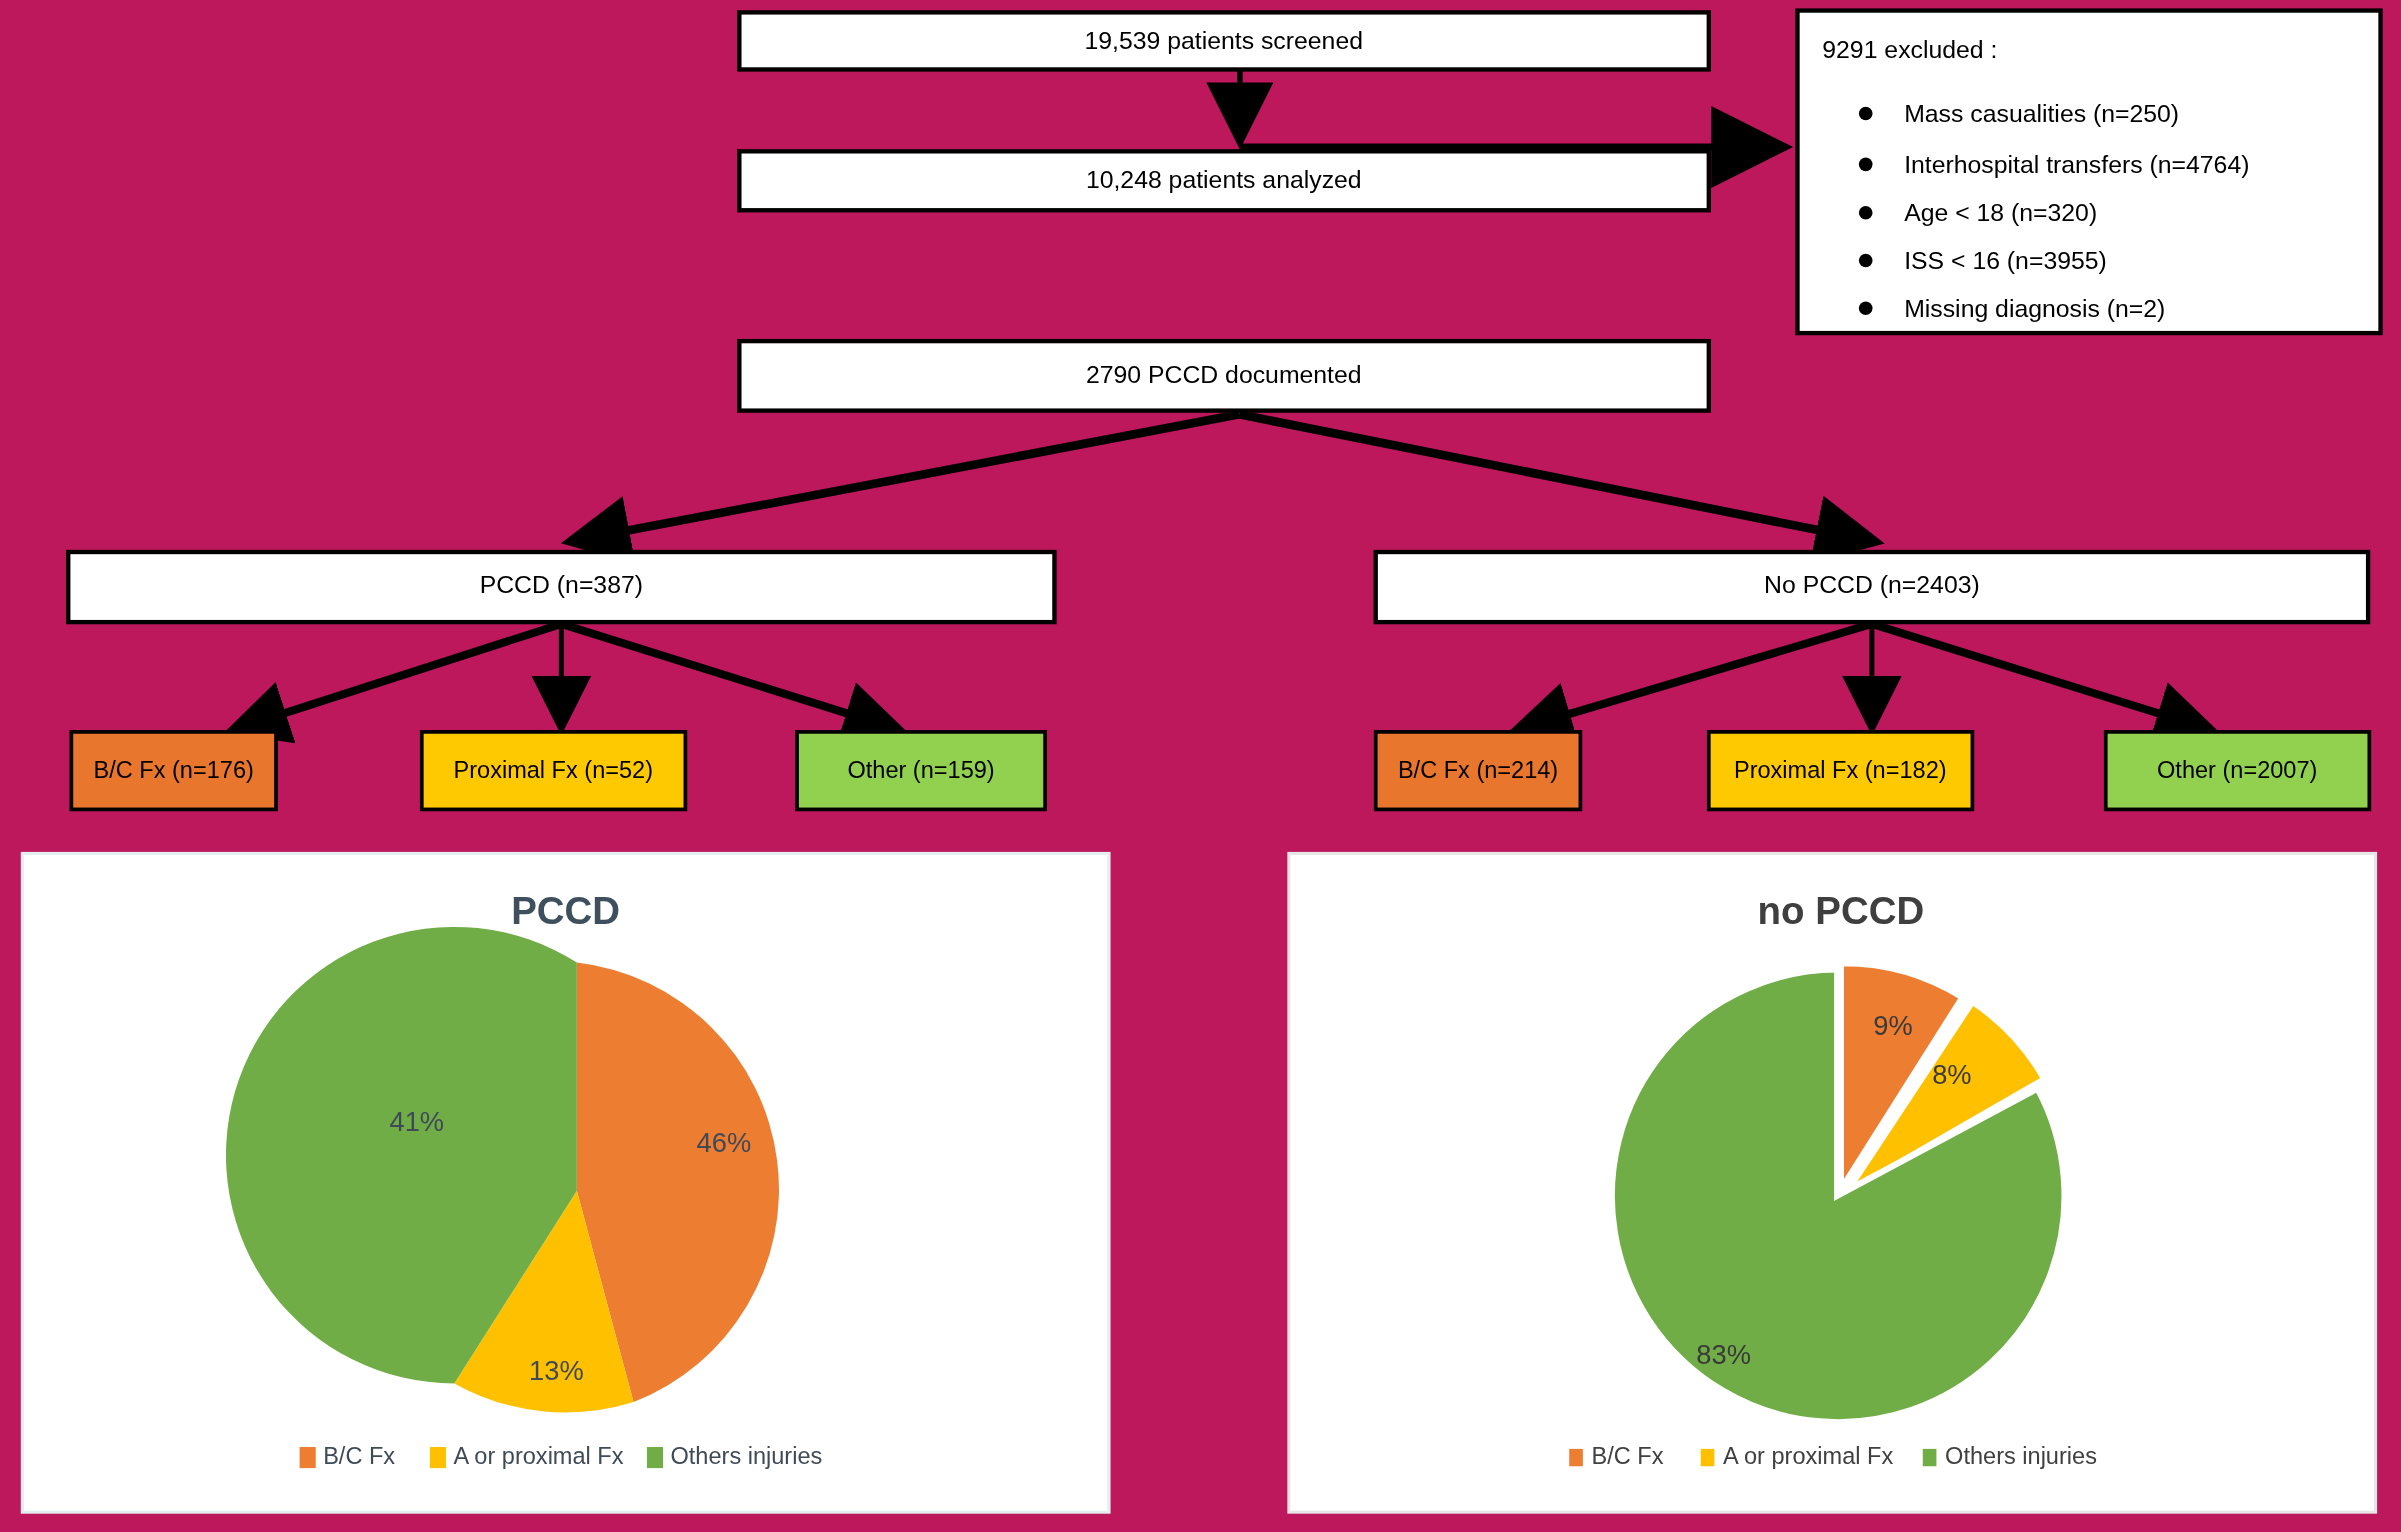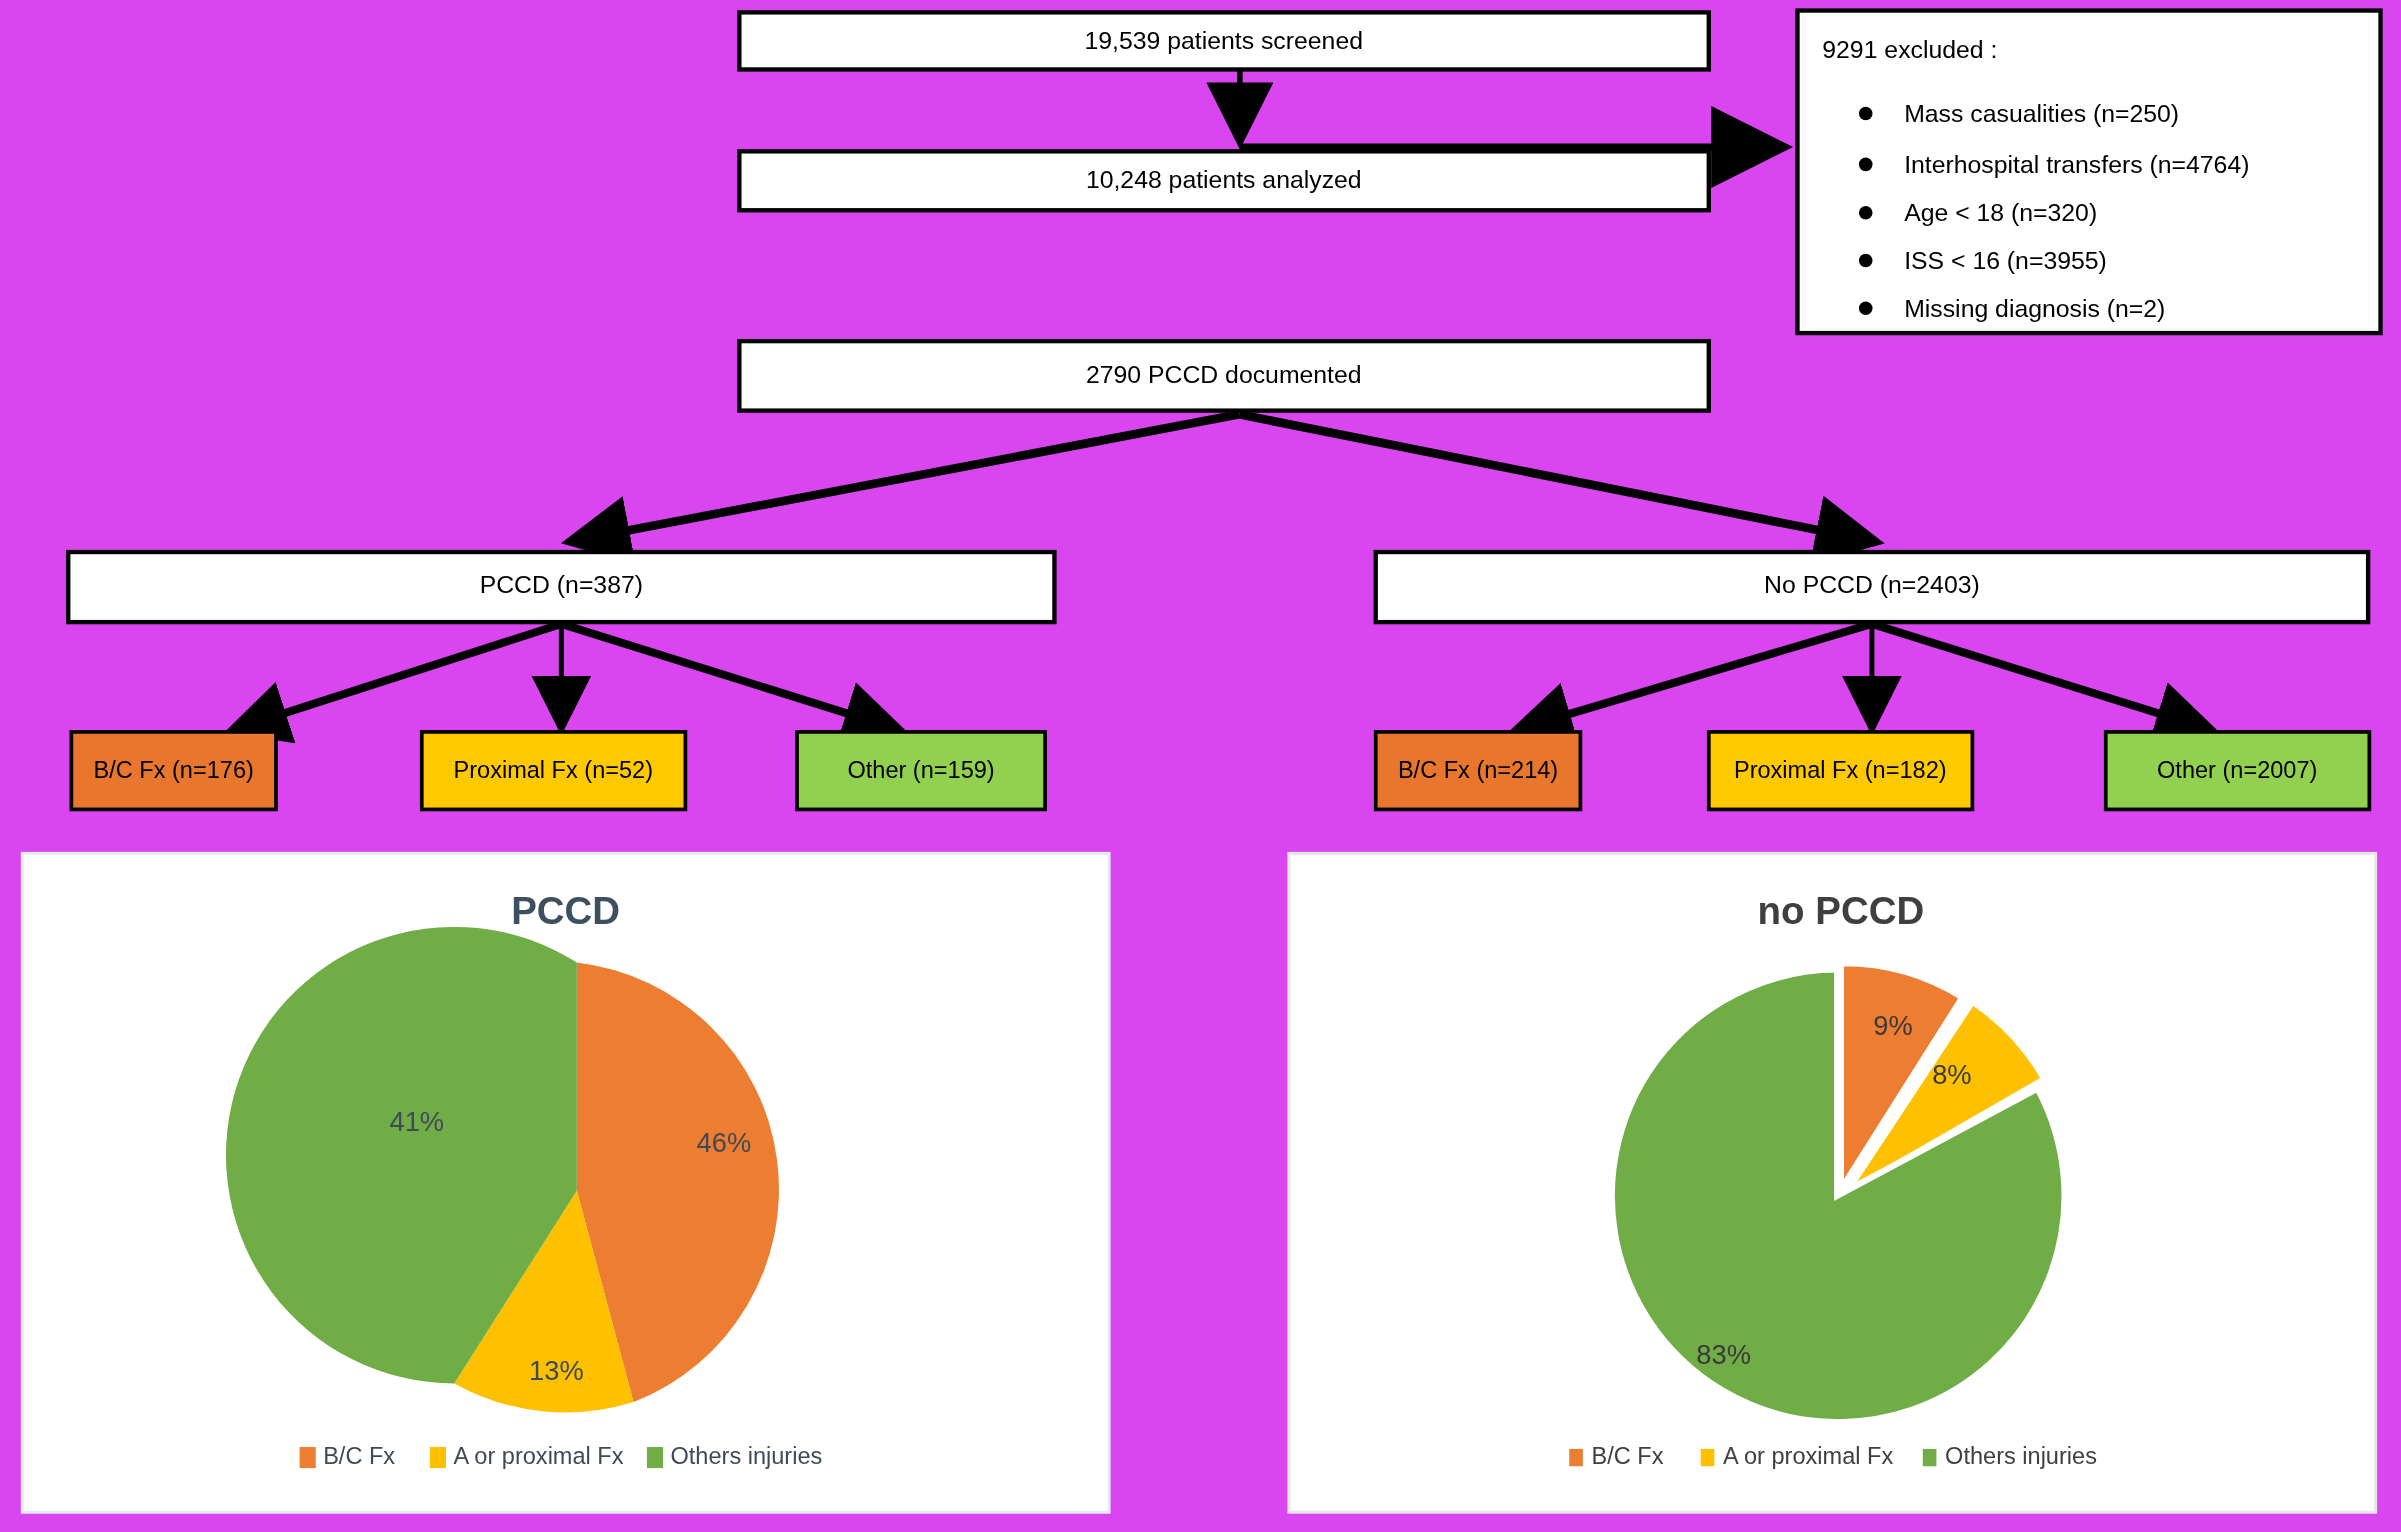--- a/index.html
+++ b/index.html
@@ -8,21 +8,21 @@
     padding: 0;
     background: #ffffff;
   }
   body {
     font-family: "Liberation Sans", sans-serif;
   }
   #root {
     position: relative;
     width: 2401px;
     height: 1532px;
-    background: #d946ef;
+    background: #be185d;
     overflow: hidden;
   }
   #flow-svg {
     position: absolute;
     left: 0;
     top: 0;
     width: 2401px;
     height: 1532px;
   }
   .flow-box-text {

